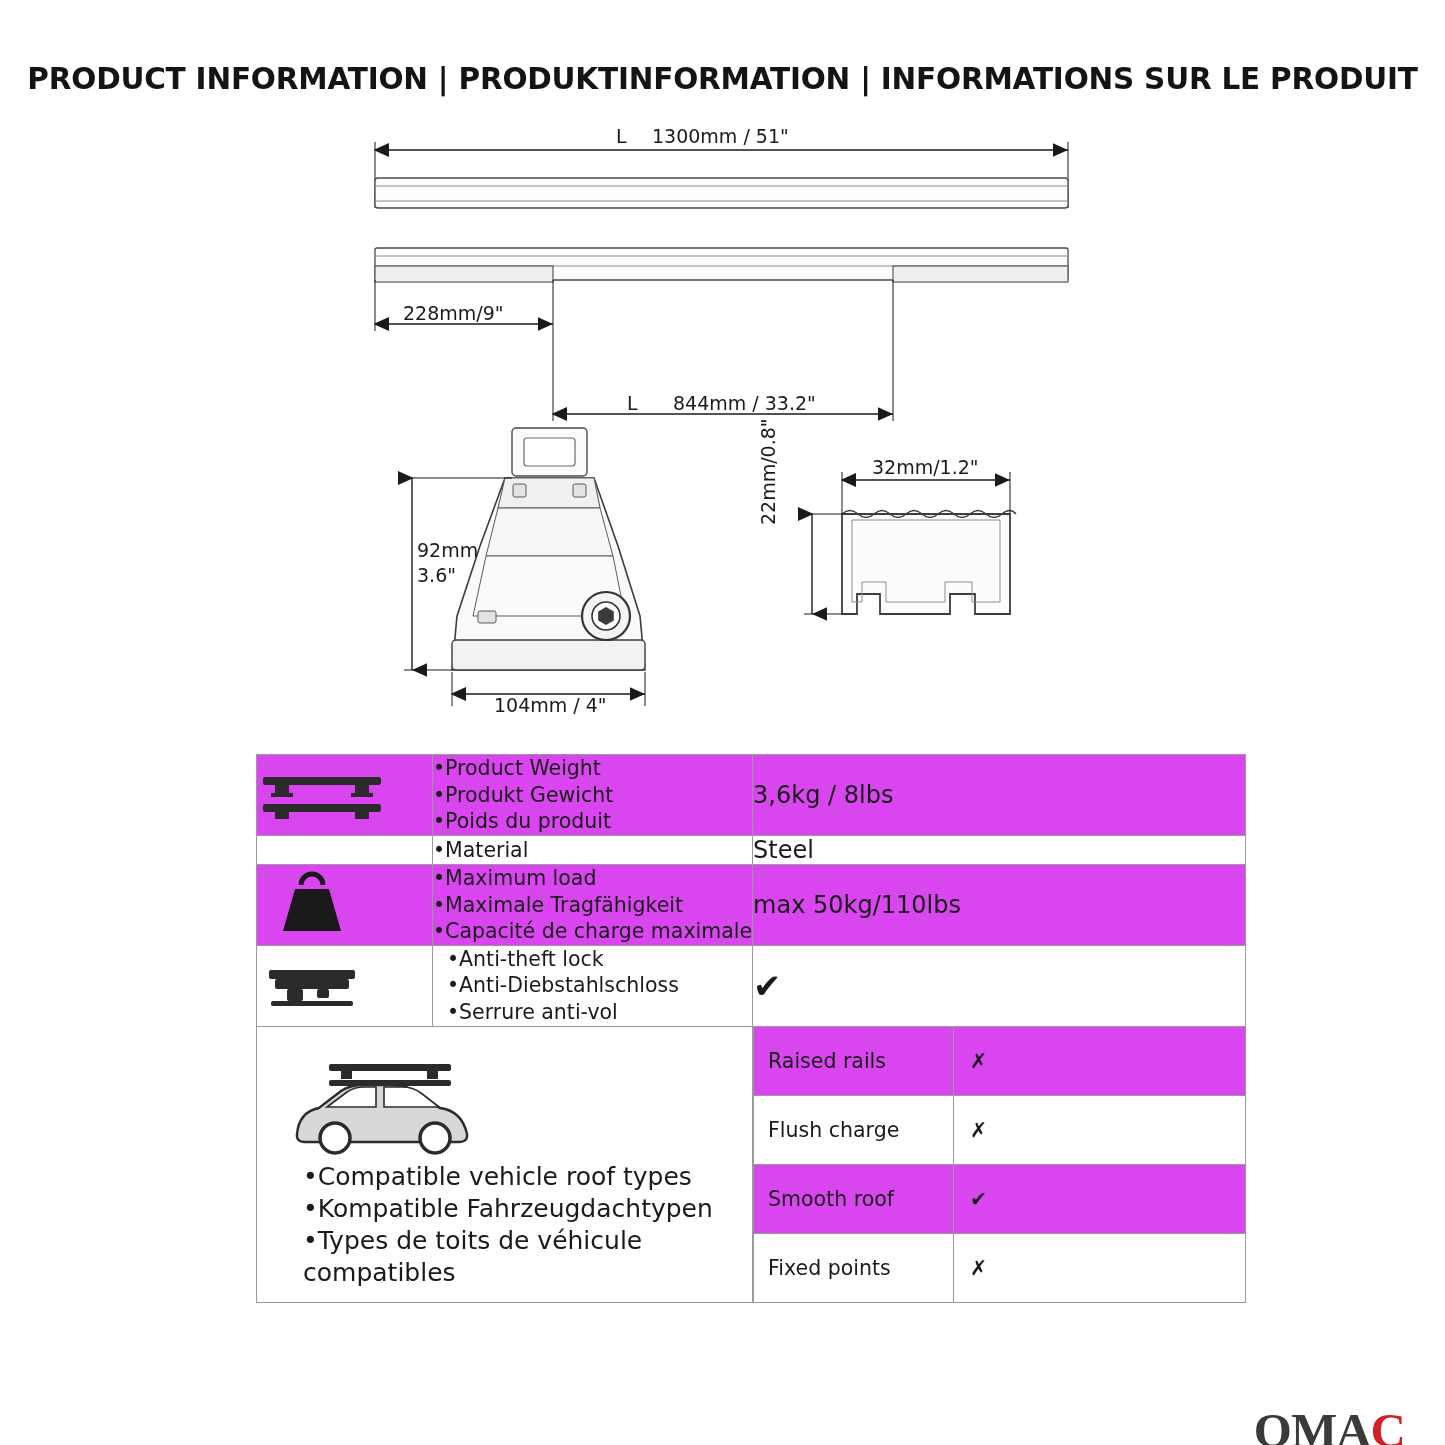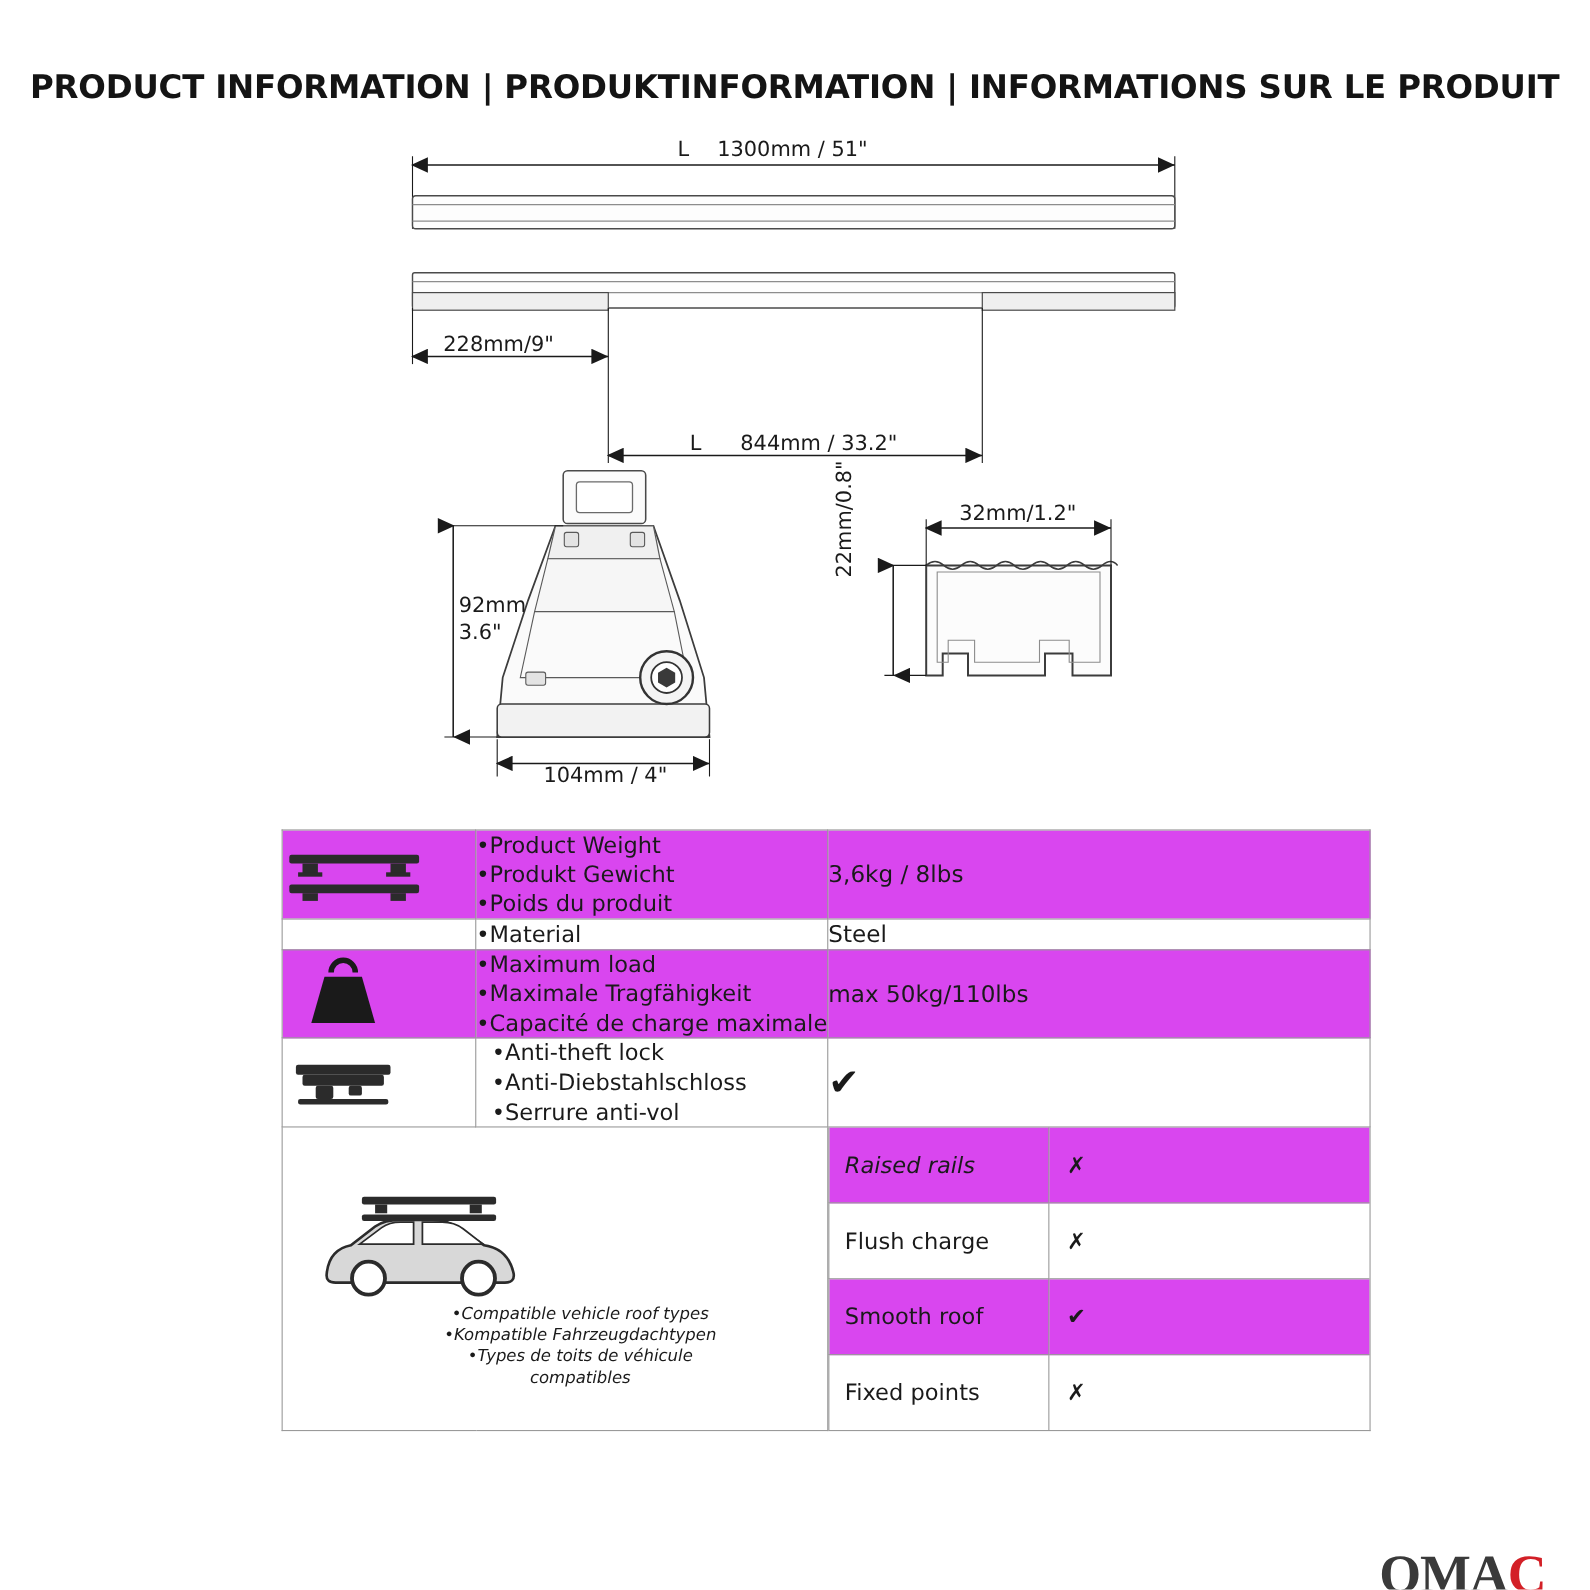--- a/index.html
+++ b/index.html
@@ -73,21 +73,21 @@
     padding: 6px 0;
   }
   .label-cell {
     width: 260px;
     padding: 8px 10px 8px 12px;
     font-size: 20.5px;
     line-height: 1.30;
   }
   .value-cell {
     padding: 10px 0 10px 20px;
-    font-size: 21px;
+    font-size: 24px;
   }
   .shaded { background: #d946ef; }
   .bullets { margin: 0; }
   .bullets div { white-space: nowrap; }
   .check {
     font-size: 34px;
     font-weight: bold;
     line-height: 1;
   }
   .cross {
@@ -101,36 +101,35 @@
     width: 100%;
     border-collapse: collapse;
   }
   .roof-sub td {
     border: 1.5px solid #9a9a9a;
     height: 68px;
     font-size: 20.5px;
   }
   .roof-sub td.name { width: 185px; padding-left: 14px; }
   .roof-sub td.mark { padding-left: 16px; }
-  .roof-sub tr:first-child td { border-top: none; font-style: italic; }
+  .roof-sub tr:first-child td { border-top: none; }
   .roof-sub tr:last-child td { border-bottom: none; }
   .roof-sub td:last-child { border-right: none; }
   .roof-left {
     width: 435px;
     padding: 0;
     vertical-align: middle;
     text-align: center;
   }
   .roof-left .texts {
-    font-size: 15px;
+    font-size: 25px;
     line-height: 1.28;
-    text-align: center;
+    text-align: left;
     padding-left: 46px;
     margin-top: 4px;
-    font-style: italic;
   }
   
   .logo {
     position: absolute;
     right: 40px;
     bottom: 26px;
     font-size: 49px;
     font-weight: bold;
     letter-spacing: -1px;
     font-family: Liberation Serif, serif;

